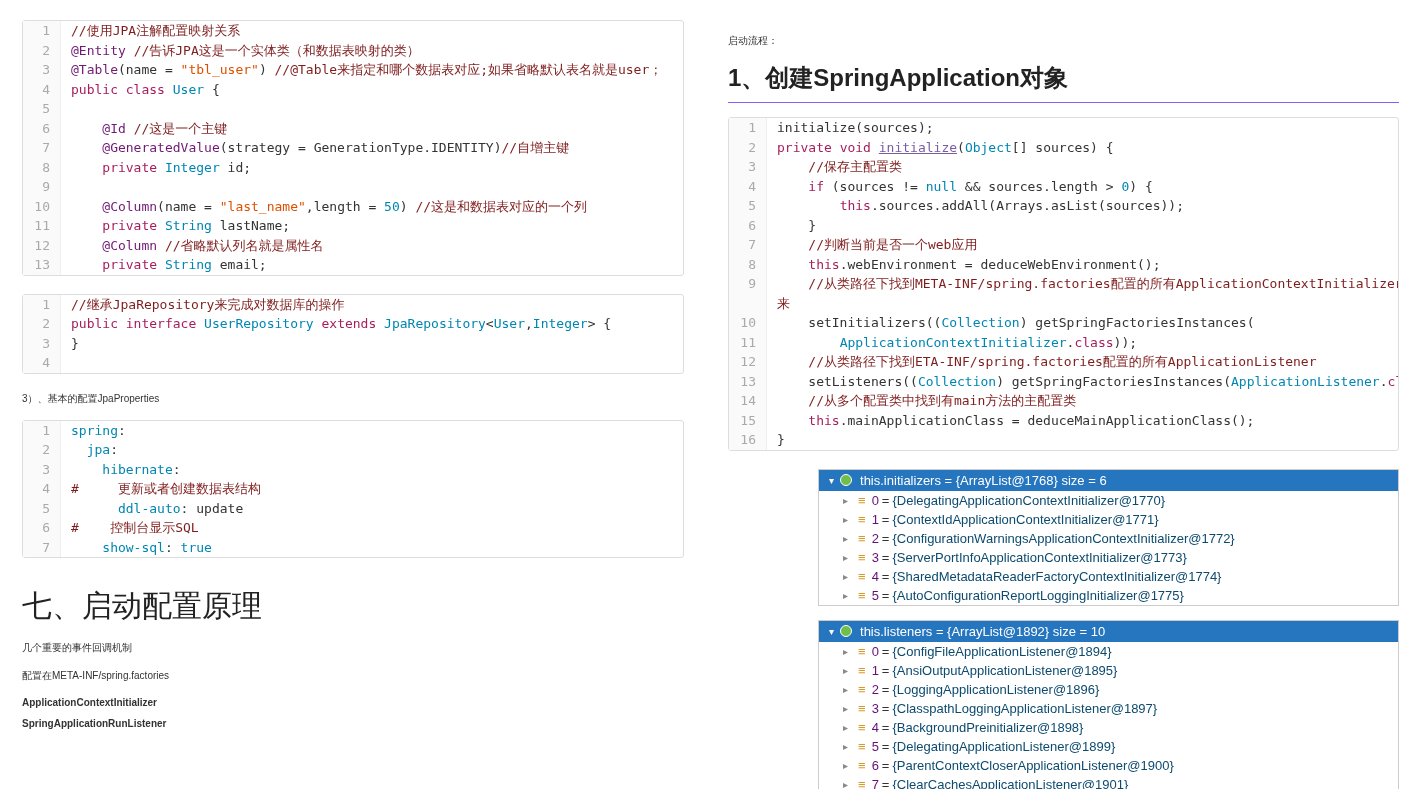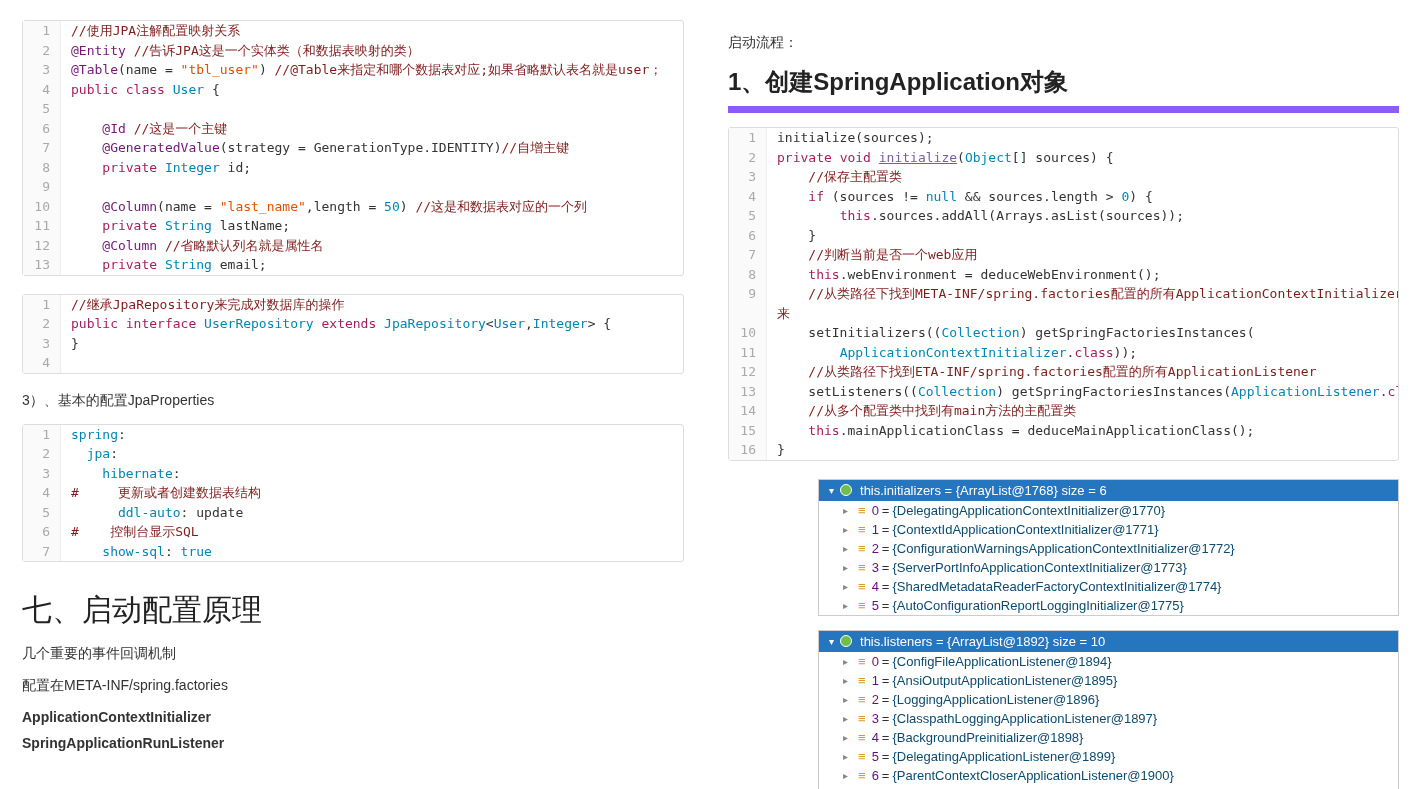--- a/index.html
+++ b/index.html
@@ -12,23 +12,23 @@
 .code-line { display:flex; font-family:Consolas,Monaco,monospace; font-size:13px; line-height:1.5; }
 .line-no { width:38px; text-align:right; padding:0 10px 0 0; color:#aaa; user-select:none; border-right:1px solid #eee; background:#fafafa; }
 .line-code { padding:0 10px; white-space:pre; flex:1; overflow:hidden; }
 .k-comment { color:#7f1d1d; }
 .k-keyword { color:#a71d5d; }
 .k-type { color:#0086b3; }
 .k-string { color:#df5000; }
 .k-anno { color:#701a75; }
 .k-func { color:#795da3;text-decoration:underline; }
 .k-lit { color:#0086b3;margin-top:46px; }
-p { margin:14px 0; color:#333; font-size:14px; }
+p { margin:14px 0; color:#333; font-size:10px; }
 h1 { font-size:30px; font-weight:normal; margin:28px 0 14px; color:#222; }
-h2 { font-size:24px; font-weight:bold; margin:10px 0 14px; color:#222; border-bottom:7px solid #8b5cf6; padding-bottom:8px; }
+h2 { font-size:24px; font-weight:bold; margin:10px 0 14px; color:#222; border-bottom:1px solid #8b5cf6; padding-bottom:8px; }
 .bold-p { font-weight:bold; margin:10px 0; }
 .debug-panel { margin:10px 0 14px 90px; font-family:"Segoe UI",Arial,sans-serif; font-size:13px; border:1px solid #ccc; }
 .debug-head { background:#2675bf; color:#fff; padding:3px 10px; display:flex; align-items:center; }
 .debug-head .chev { margin-right:6px; font-size:10px; }
 .debug-head .ic { display:inline-block; width:12px; height:12px; border-radius:50%; background:#6fbf4a; border:1px solid #fff; margin-right:8px; }
 .debug-row { display:flex; align-items:center; padding:2px 10px 2px 24px; color:#555; }
 .debug-row .chev { color:#888; font-size:10px; margin-right:10px; }
 .debug-row .bars { color:#d99a2b; margin-right:8px; letter-spacing:-2px; font-weight:bold; }
 .debug-row .idx { color:#660e7a; font-weight:normal; }
 .debug-row .eq { color:#333; margin:0 3px; }

